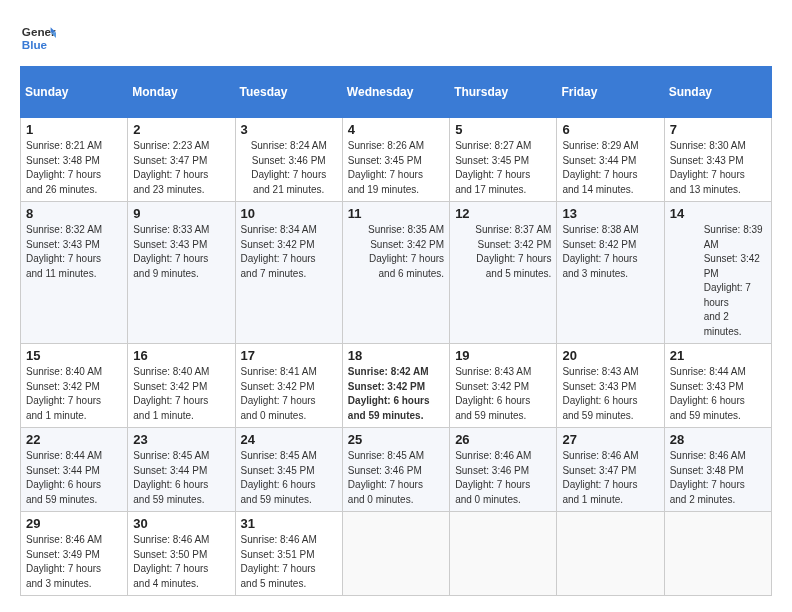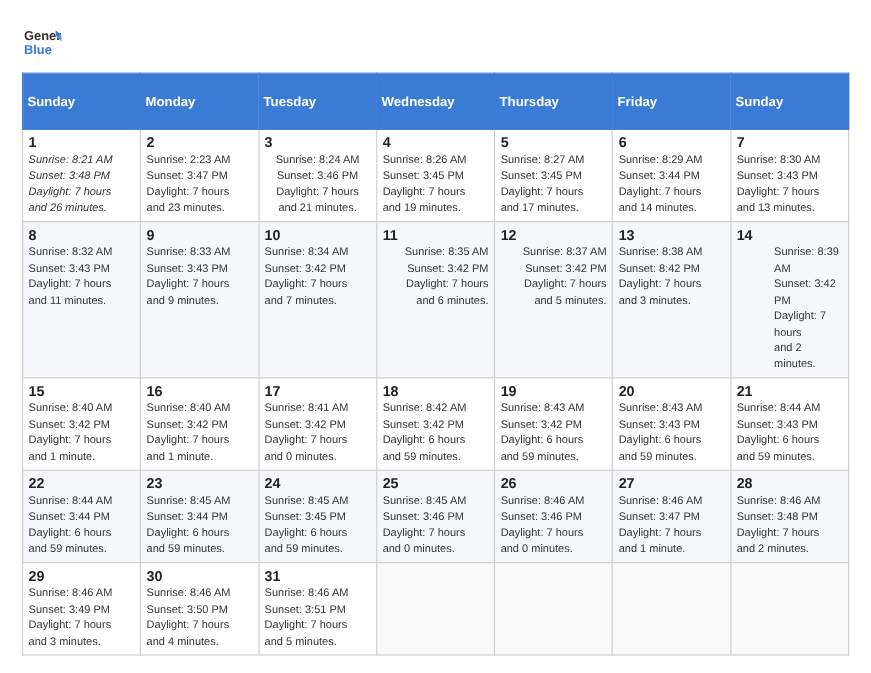--- a/index.html
+++ b/index.html
@@ -107,21 +107,21 @@
         <th>Wednesday</th>
         <th>Thursday</th>
         <th>Friday</th>
         <th>Sunday</th>
       </tr>
   </thead>
   <tbody id="calendar-body">
   <tr>
         <td>
           <span class="day-num">1</span>
-          <div class="day-detail" style="white-space: pre-line; font-style: italic;">Sunrise: 8:21 AM
+          <div class="day-detail" style="white-space: pre-line;">Sunrise: 8:21 AM
 Sunset: 3:48 PM
 Daylight: 7 hours
 and 26 minutes.</div>
         </td>
         <td>
           <span class="day-num">2</span>
           <div class="day-detail" style="white-space: pre-line;">Sunrise: 2:23 AM
 Sunset: 3:47 PM
 Daylight: 7 hours
 and 23 minutes.</div>
@@ -230,21 +230,21 @@
         </td>
         <td>
           <span class="day-num">17</span>
           <div class="day-detail" style="white-space: pre-line;">Sunrise: 8:41 AM
 Sunset: 3:42 PM
 Daylight: 7 hours
 and 0 minutes.</div>
         </td>
         <td>
           <span class="day-num">18</span>
-          <div class="day-detail" style="white-space: pre-line;">Sunrise: 8:42 AM
+          <div class="day-detail" style="white-space: pre-line; font-weight: bold;">Sunrise: 8:42 AM
 Sunset: 3:42 PM
 Daylight: 6 hours
 and 59 minutes.</div>
         </td>
         <td>
           <span class="day-num">19</span>
           <div class="day-detail" style="white-space: pre-line;">Sunrise: 8:43 AM
 Sunset: 3:42 PM
 Daylight: 6 hours
 and 59 minutes.</div>

